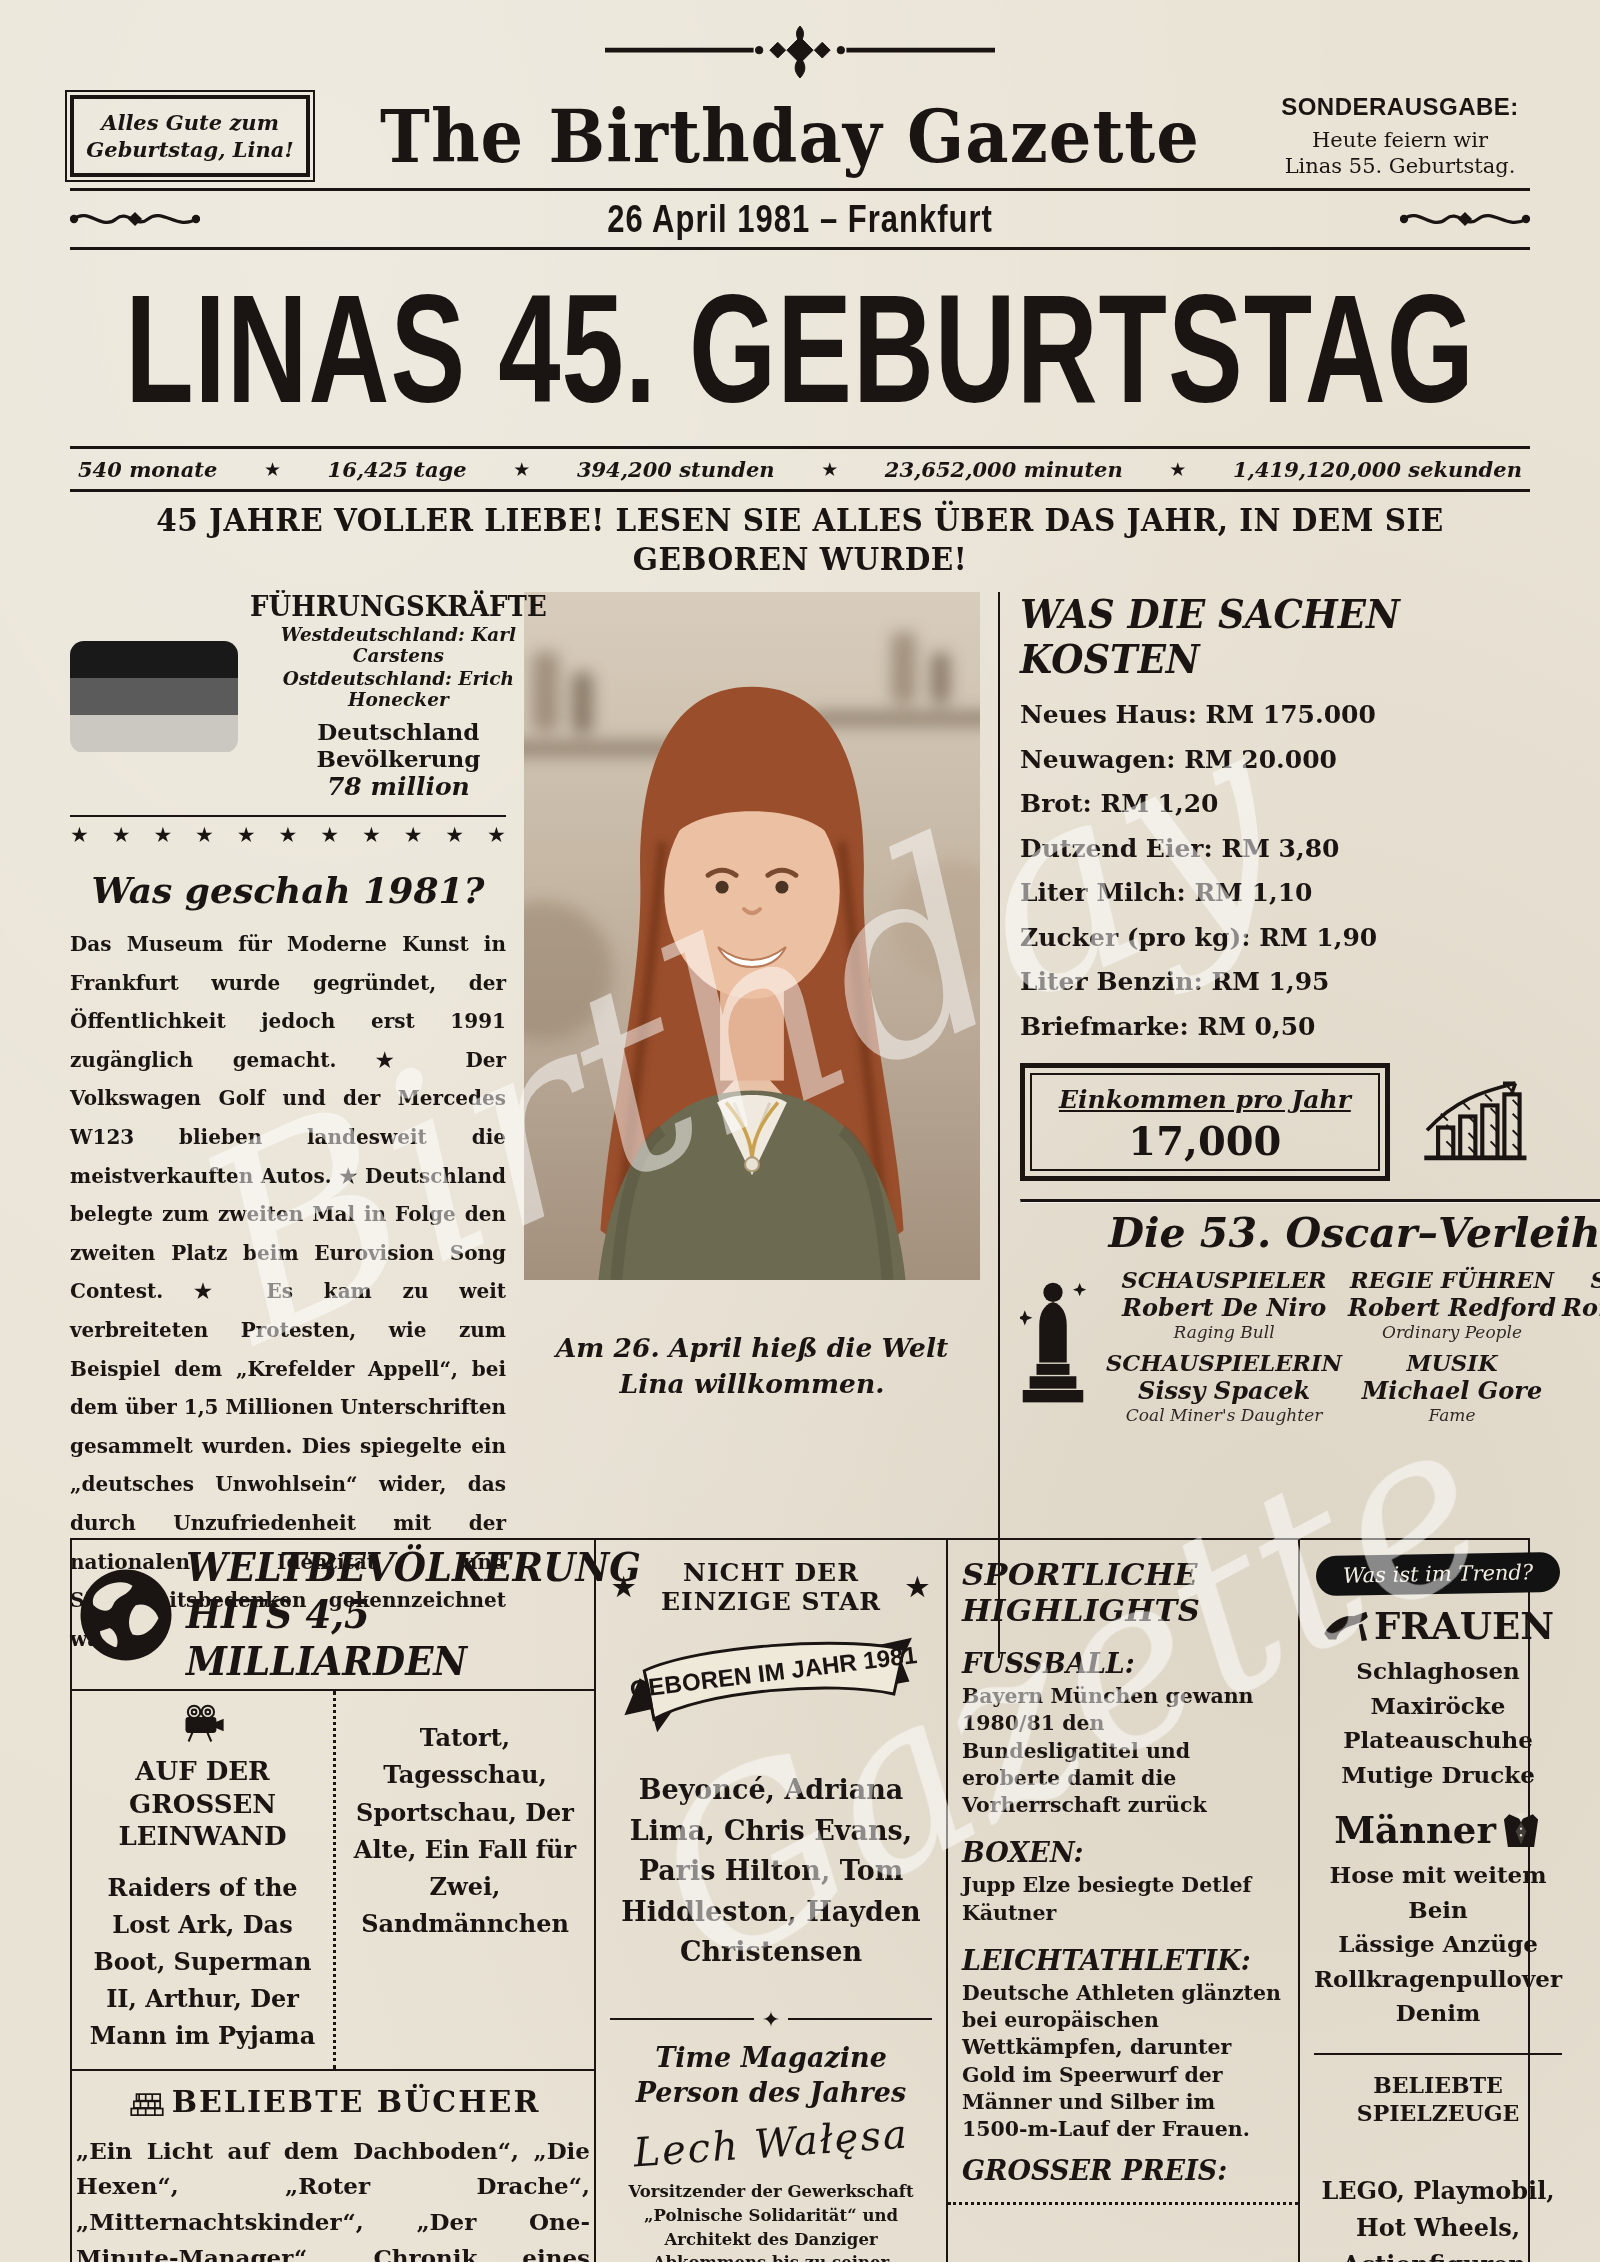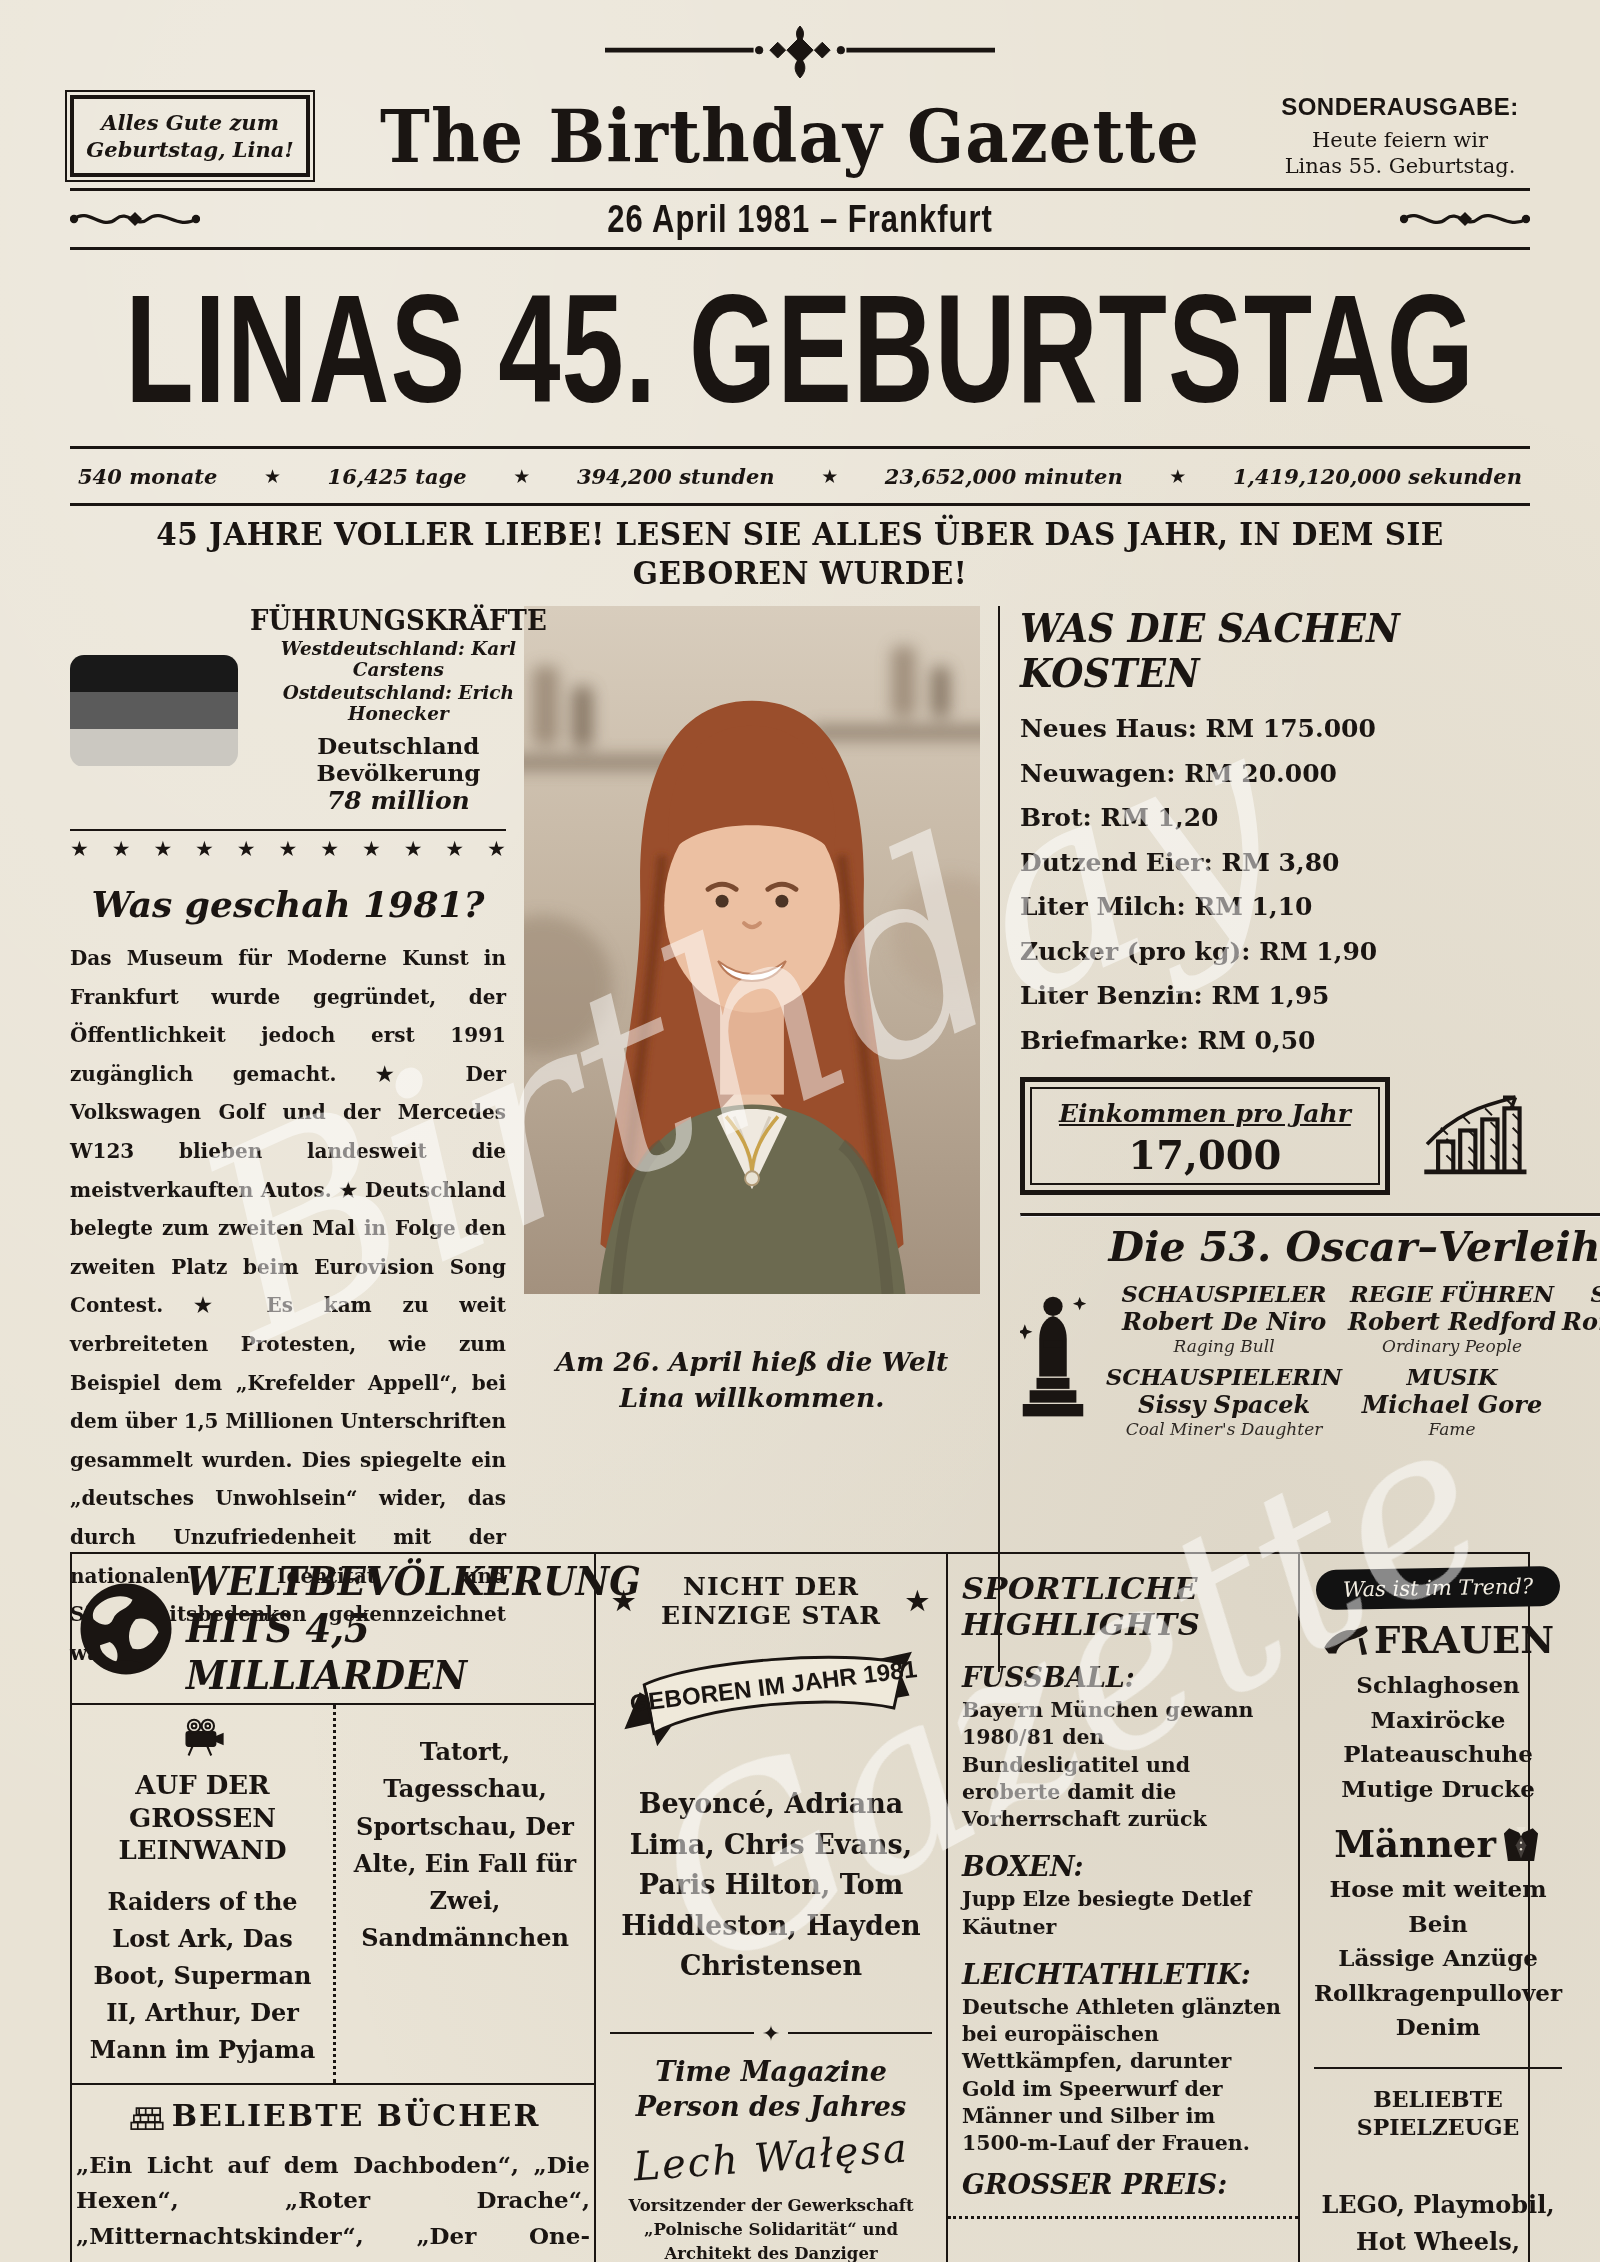--- a/index.html
+++ b/index.html
@@ -38,21 +38,21 @@
   .dateband { display:flex; align-items:center; justify-content:space-between; height:56px; }
   .dateband .date {
     font-weight:bold; font-size:31px; letter-spacing:1px;
     font-family:"Liberation Sans", sans-serif; transform:scaleY(1.25);
   }
   .headline-wrap { height:196px; display:flex; align-items:center; justify-content:center; overflow:visible; }
   .headline {
     font-family:"Liberation Sans", sans-serif; font-weight:bold; font-size:112px;
     letter-spacing:1px; transform:scaleY(1.38); white-space:nowrap;
   }
-  .statsband { display:flex; align-items:center; justify-content:space-between; height:54px; padding:0 8px;gap:34px;}
+  .statsband { display:flex; align-items:center; justify-content:space-between; height:40px; padding:0 8px;gap:34px;}
   .statsband .s { font-style:italic; font-weight:bold; font-size:21px; }
   .statsband .sep { font-size:19px; }
   .subhead { text-align:center; font-weight:bold; font-size:29.5px; letter-spacing:.5px; padding:12px 0 14px 0; transform:scaleY(1.1);}
 
   
   .mid { display:grid; grid-template-columns: 452px 478px 1fr; column-gap:0; height:940px; margin-top:4px;}
   .col-left { padding-right:16px; }
   .leaders { display:grid; grid-template-columns: 168px 1fr; gap:12px; align-items:center; }
   .flag { width:168px; height:112px; border-radius:14px; overflow:hidden; }
   .flag div { height:33.34%; }

